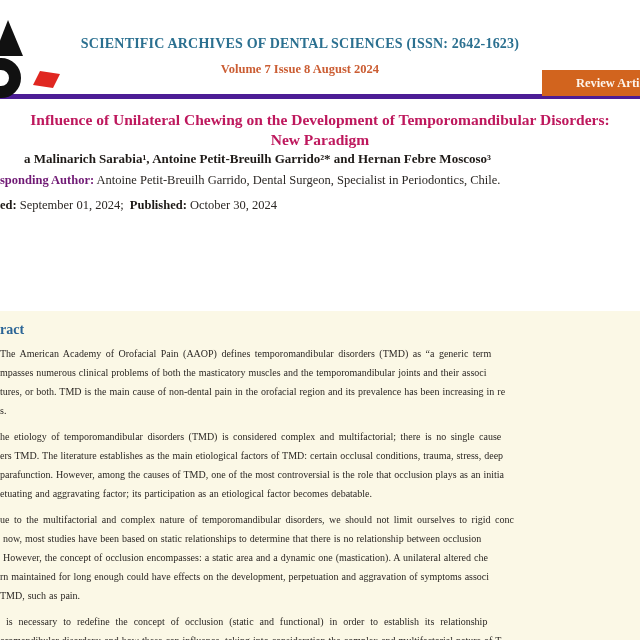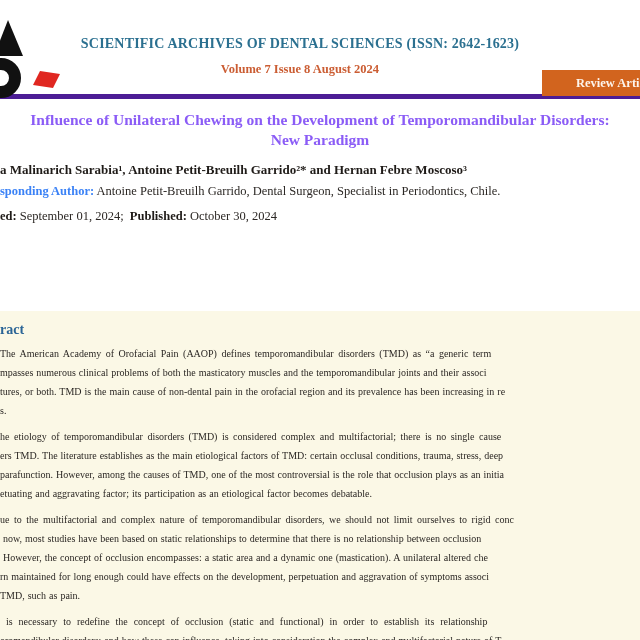--- a/index.html
+++ b/index.html
@@ -23,30 +23,30 @@
   .issue-line { margin-top:10px; font-weight:bold; font-size:12.5px; color:#cb5d33; }
   .badge {
     position:absolute; top:70px; left:542px; width:130px; height:26px;
     background:#d2641e; color:#fdf4ec; font-weight:bold; font-size:12.5px;
     line-height:26px; text-align:left; padding-left:34px; white-space:pre;
   }
 
   
   .article-head { padding:0; }
   .article-title {
-    margin-top:11px; text-align:center; color:#8b5cf6;
+    margin-top:11px; text-align:center; color:#be185d;
     font-size:15.5px; font-weight:bold; line-height:20px;
   }
   .authors {
-    margin-top:12px; font-size:13px; font-weight:bold; color:#1f1b18; white-space:pre;
+    margin-top:1px; font-size:13px; font-weight:bold; color:#1f1b18; white-space:pre;padding-left:24px;
   }
   .affils { margin-top:8px; }
   .affils .line { font-style:italic; font-size:12px; line-height:18px; color:#2b2724; }
   .corresponding { margin-top:5px; font-size:12.5px; color:#2b2724; white-space:pre; line-height:17px; }
-  .corr-label { color:#3b82f6; font-weight:bold; }
+  .corr-label { color:#701a75; font-weight:bold; }
   .dates { margin-top:8px; font-size:12.5px; color:#2b2724; white-space:pre; line-height:17px; }
   .b { font-weight:bold; color:#1f1b18; }
 
   
   .abstract {
     position:absolute; left:0; top:311px; width:640px; height:370px;
     background:#fbf8e6; padding-top:11px; overflow:hidden;
   }
   .abstract-heading { color:#2a6496; font-weight:bold; font-size:14px; line-height:16px; }
   .para { margin-top:7px; }

